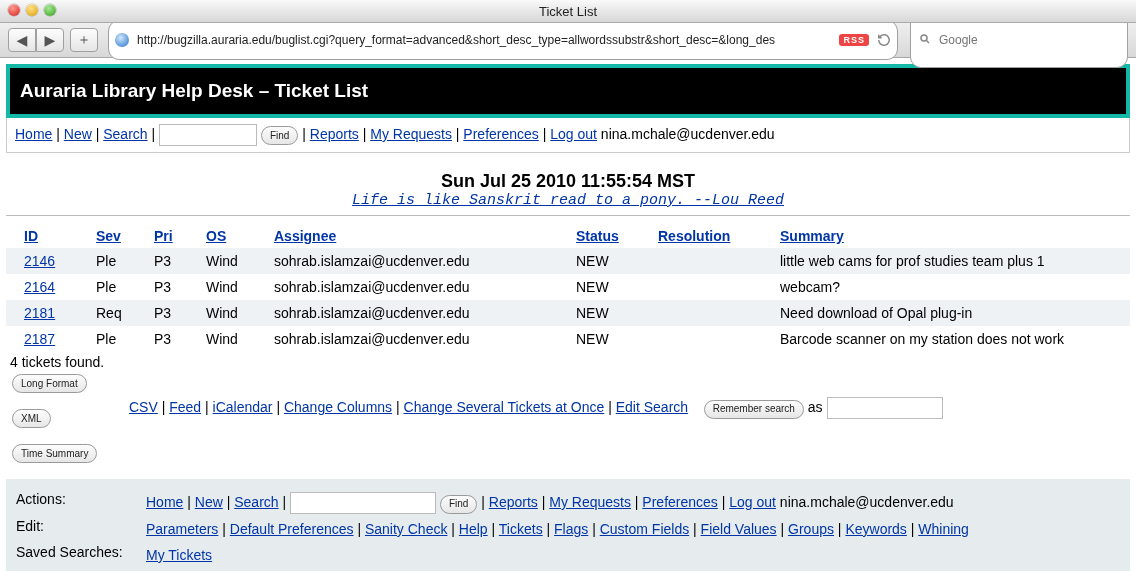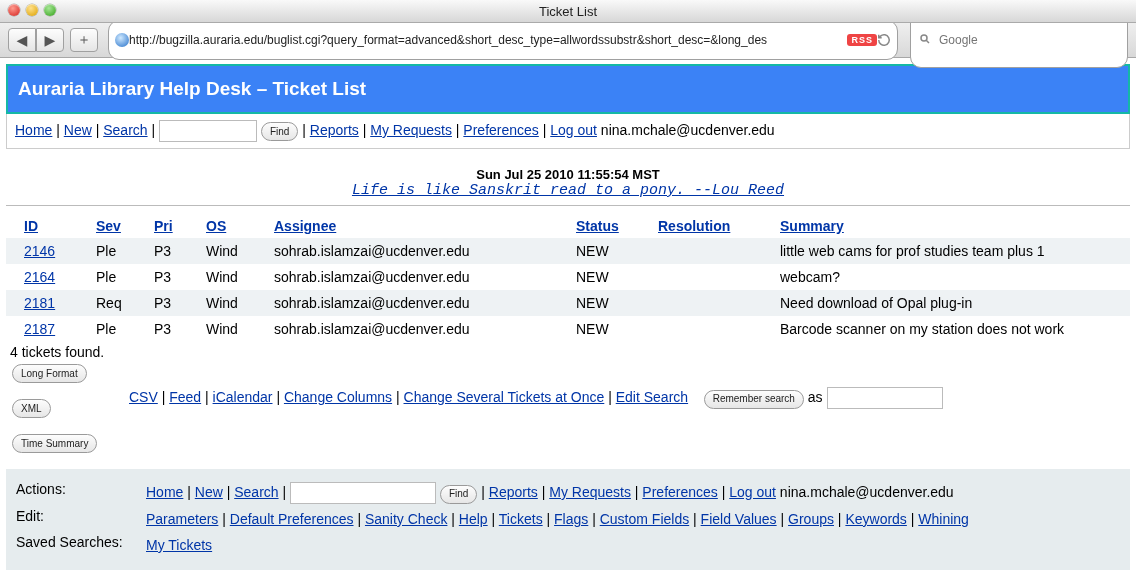--- a/index.html
+++ b/index.html
@@ -11,35 +11,35 @@
   .dot.red{ background: radial-gradient(circle at 40% 35%, #ff9a8e, #e0443e 70%); }
   .dot.yellow{ background: radial-gradient(circle at 40% 35%, #ffe08a, #e6b326 70%); }
   .dot.green{ background: radial-gradient(circle at 40% 35%, #a6e796, #53b53b 70%); }
   .wintitle { margin:0 auto; font-size:13px; color:#222; }
   .toolbar { height:34px; background:linear-gradient(#efefef,#d8d8d8); border-bottom:1px solid #a7a7a7; display:flex; align-items:center; padding:0 8px; gap:6px; }
   .btngrp { display:flex; }
   .macbtn { height:22px; min-width:26px; background:linear-gradient(#fdfdfd,#e5e5e5); border:1px solid #a0a0a0; display:flex; align-items:center; justify-content:center; font-size:14px; color:#555; }
   .macbtn:first-child{ border-radius:4px 0 0 4px; }
   .macbtn:last-child{ border-radius:0 4px 4px 0; }
   .macbtn.single{ border-radius:4px; }
-  .urlfield{ flex:1; height:22px; background:#fff; border:1px solid #a0a0a0; border-radius:11px; display:flex; align-items:center; padding:8px 6px; gap:0; overflow:hidden; margin-left:4px; }
+  .urlfield{ flex:1; height:22px; background:#fff; border:1px solid #a0a0a0; border-radius:11px; display:flex; align-items:center; padding:8px 6px; gap:8px; overflow:hidden; margin-left:4px; }
   .globeicon{ width:14px; height:14px; border-radius:50%; background: radial-gradient(circle at 40% 35%, #cfe9ff, #4f8ed6 75%); flex:0 0 auto; }
   .urltext{ flex:1; font-size:12px; color:#222; white-space:nowrap; overflow:hidden; text-overflow:clip; }
   .rssbadge{ background:#ef4444; color:#fff; font-size:9px; font-weight:bold; padding:1px 4px; border-radius:3px; letter-spacing:1px; }
   .reloadicon{ width:14px; height:14px; display:flex; align-items:center; justify-content:center; color:#888; }
   .searchfield{ width:200px; height:22px; background:#fff; border:1px solid #a0a0a0; border-radius:11px; display:flex; align-items:center; padding:16px 8px; gap:6px; margin-left:6px; }
   .searchfield input{ border:none; outline:none; flex:1; font-size:12px; background:transparent; }
   .magicon{ color:#888; font-size:12px; }
   .page{ padding:6px; }
-  .banner{ background:#3b82f6; border:2px solid #14b8a6; color:#fff; font-weight:bold; font-size:19px; padding:12px 10px; }
+  .banner{ background:#000000; border:4px solid #14b8a6; color:#fff; font-weight:bold; font-size:19px; padding:12px 10px; }
   .navrow{ border:1px solid #ccc; border-top:none; background:#fff; padding:6px 8px; font-size:14px; }
   .navrow .sep{ color:#000; }
   .tinput{ border:1px solid #bbb; height:18px; font-size:12px; width:92px; }
   .pillbtn{ display:inline-flex; align-items:center; height:17px; padding:0 8px; font-size:10px; color:#222; background:linear-gradient(#fdfdfd,#e6e6e6); border:1px solid #9a9a9a; border-radius:10px; cursor:pointer; }
-  .timestamp{ text-align:center; font-weight:bold; font-size:13px; margin-top:18px; }
+  .timestamp{ text-align:center; font-weight:bold; font-size:18px; margin-top:18px; }
   .quote{ text-align:center; font-style:italic; font-size:15px;font-family:Liberation Mono, monospace; }
   .quote a{ color:#0035a7; }
   hr.sep{ border:none; border-top:1px solid #bbb; margin:6px 0 8px 0; }
   table.bugs{ border-collapse:collapse; width:100%; font-size:14px; }
   table.bugs th{ text-align:left; font-weight:normal; padding:4px 6px; }
   table.bugs th a{ font-weight:bold; }
   table.bugs td{ padding:5px 6px; vertical-align:top; }
   tr.odd td{ background:#eef2f4; }
   .col-id{width:60px; padding-left:18px !important;}
   .col-sev{width:46px;}

